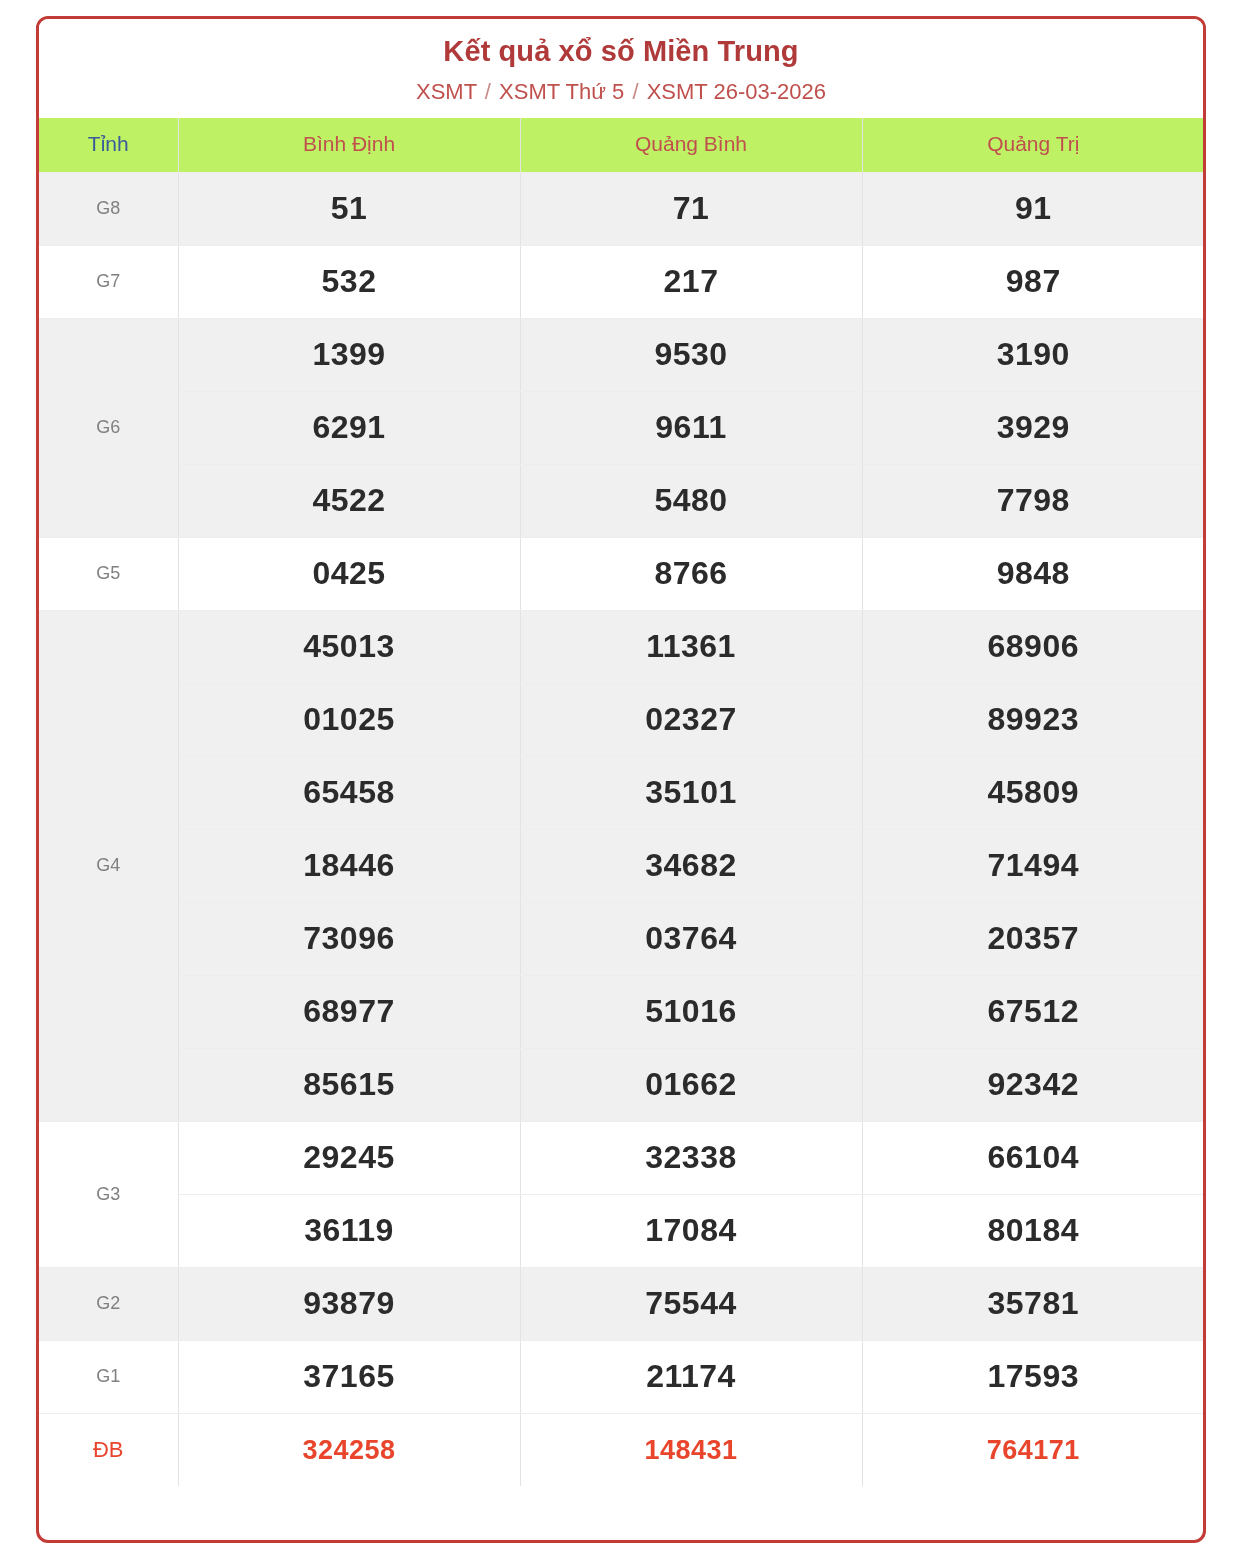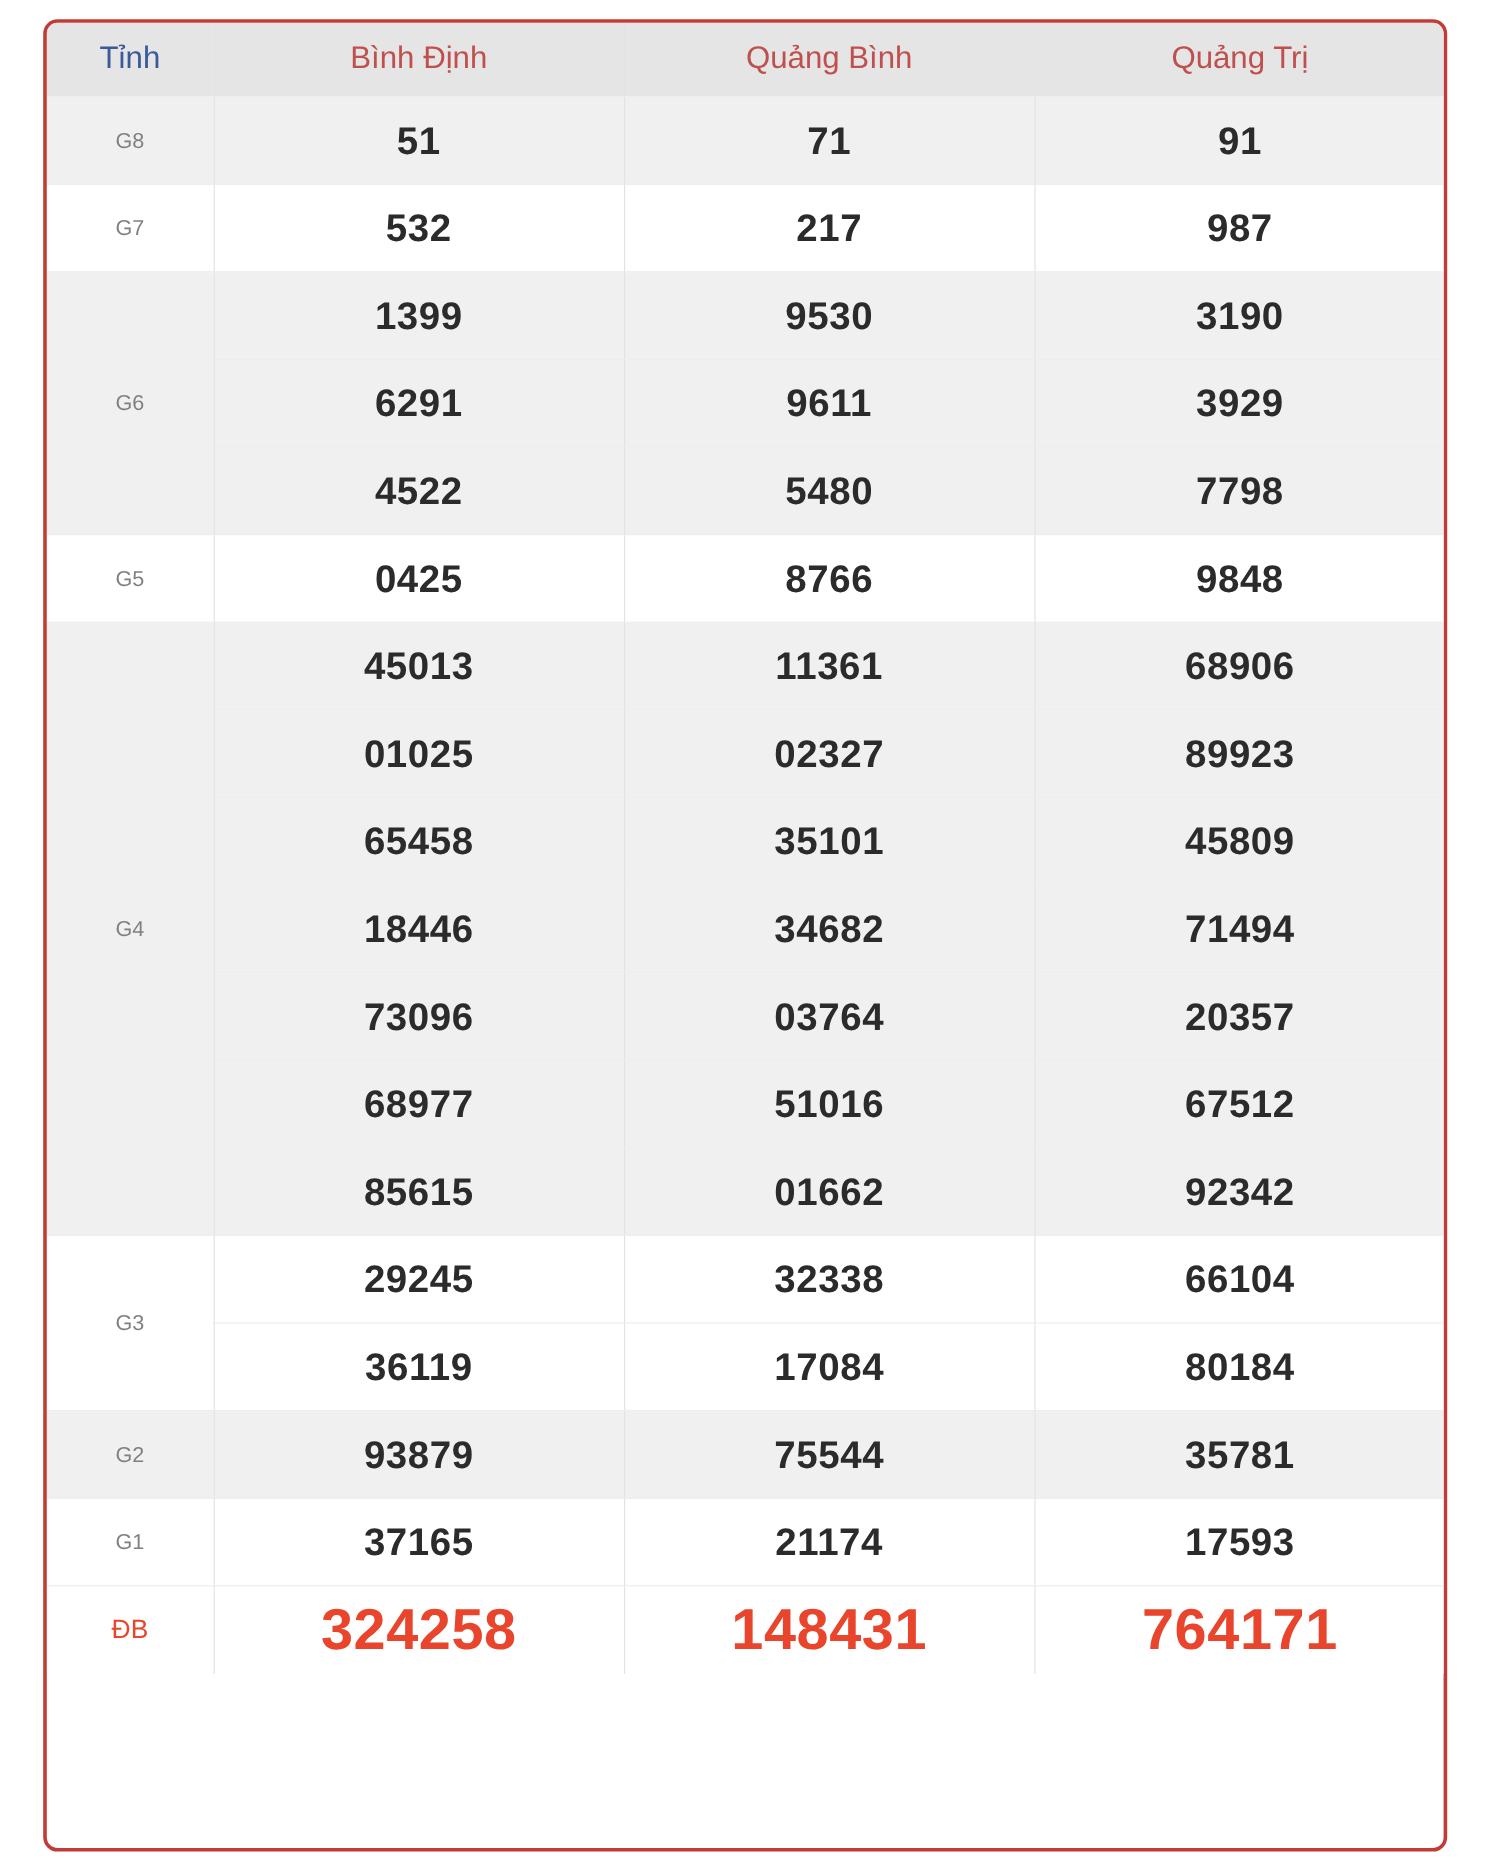--- a/index.html
+++ b/index.html
@@ -62,23 +62,23 @@
   table.xs-table td {
     border-right: 1px solid #e3e3e3;
     border-bottom: 1px solid #ededed;
     text-align: center;
     vertical-align: middle;
   }
   table.xs-table th:last-child,
   table.xs-table td:last-child { border-right: none; }
 
   thead th {
-    background: #e5e5e5;
+    background: #bef264;
     padding: 14px 4px 16px 4px;
-    font-size: 26px;
+    font-size: 21px;
     font-weight: normal;
     border-bottom: 1px solid #e3e3e3;
   }
   th.th-prize { color: #3a5a9a; }
   th.th-prov  { color: #c0504d; }
 
   td.prize-label {
     font-size: 18px;
     color: #808080;
     font-weight: normal;
@@ -99,30 +99,40 @@
   td.grp-shade { background: #f0f0f0 !important; }
   td.grp-plain { background: #ffffff !important; }
 
   tr.row-db td { background: #ffffff; border-bottom: none; }
   td.db-label {
     color: #e8452c;
     font-size: 22px;
   }
   td.db-num {
     color: #e8452c;
-    font-size: 48px;
+    font-size: 27px;
     font-weight: bold;
     letter-spacing: 0.5px;
   }
 </style>
 </head>
 <body>
 
 <div class="result-card">
 
+  <div class="card-header">
+    <h1 class="card-title">Kết quả xổ số Miền Trung</h1>
+    <div class="breadcrumb">
+      <span class="crumb">XSMT</span>
+      <span class="sep">/</span>
+      <span class="crumb">XSMT Thứ 5</span>
+      <span class="sep">/</span>
+      <span class="crumb">XSMT 26-03-2026</span>
+    </div>
+  </div>
 
   <table class="xs-table">
     <colgroup>
       <col class="c-prize">
         <col class="c-prov">
         <col class="c-prov">
         <col class="c-prov">
     </colgroup>
     <thead>
       <tr>

